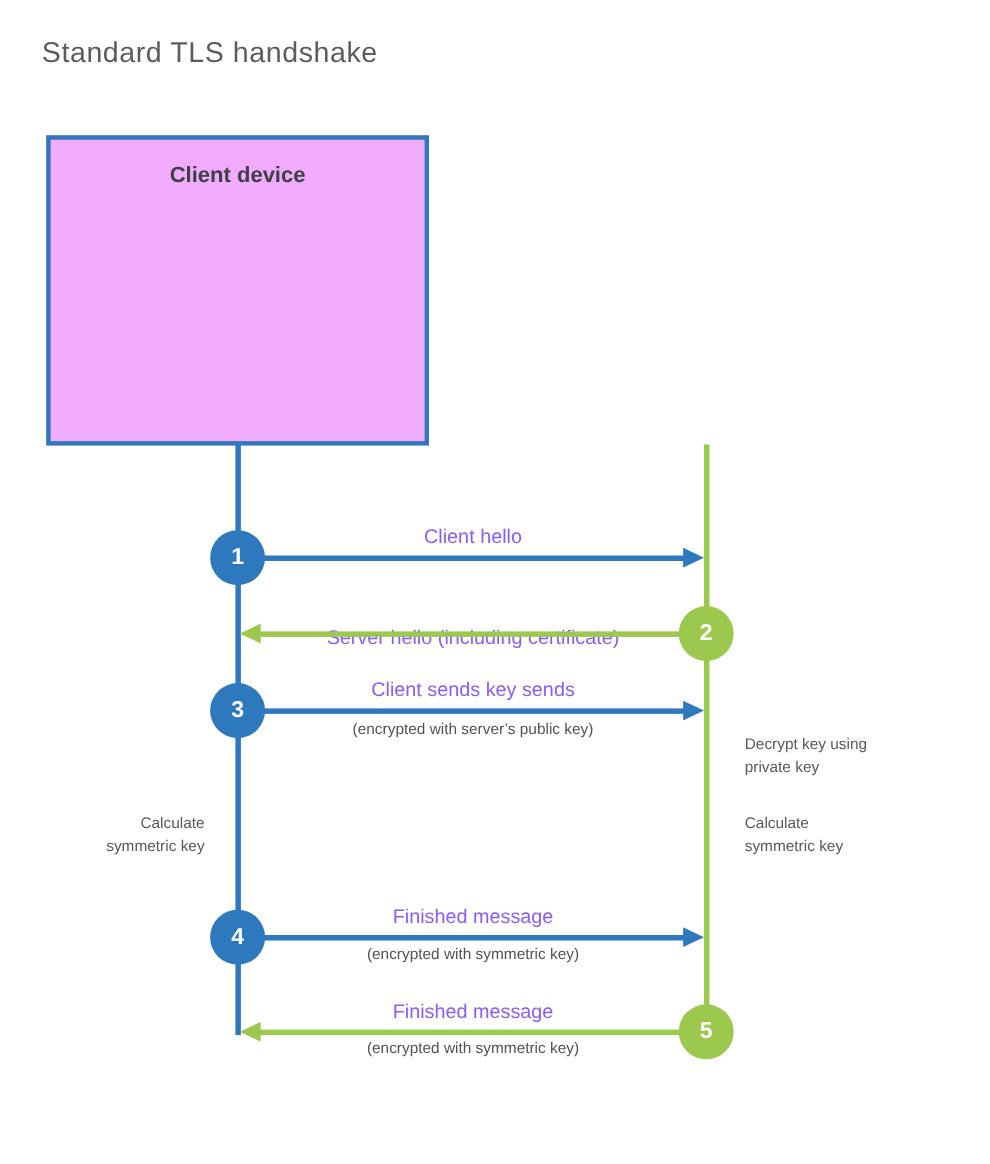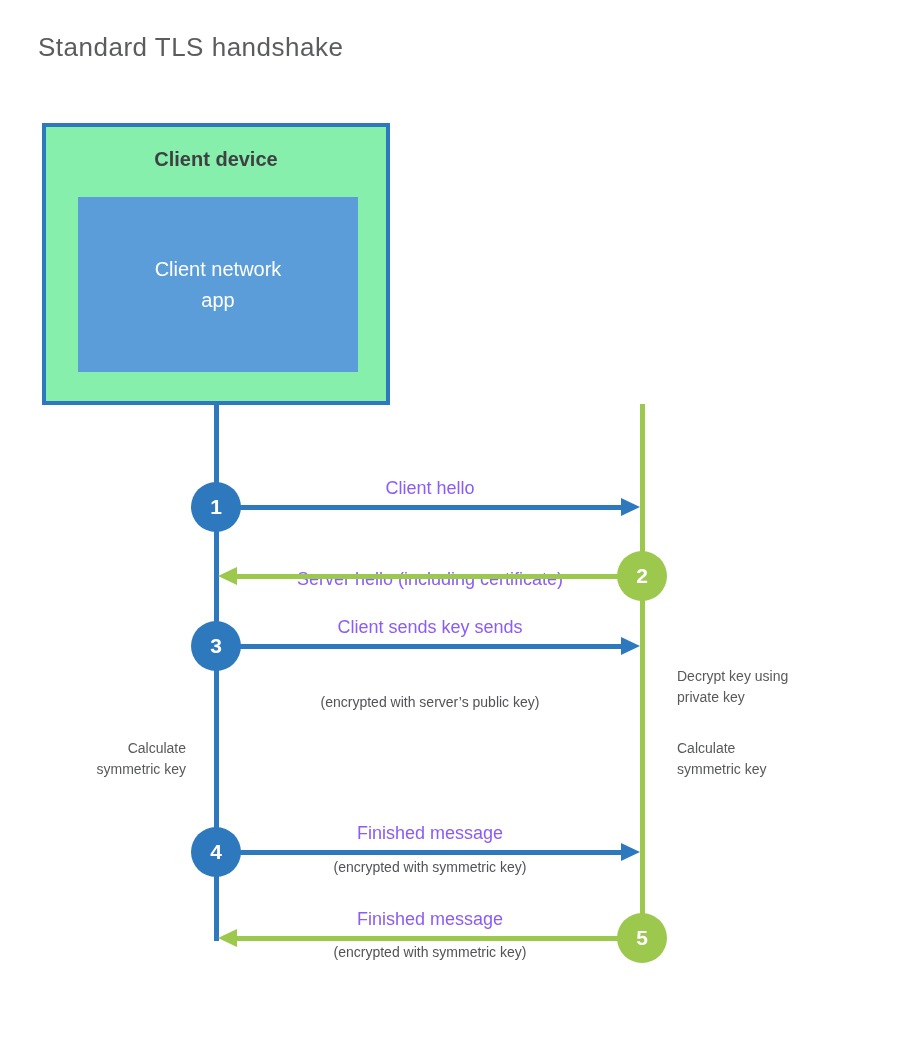--- a/index.html
+++ b/index.html
@@ -23,21 +23,21 @@
     letter-spacing: 0.5px;
     color: #5b5c5e;
     white-space: nowrap;
   }
 
   
   .box {
     position: absolute;
     top: 123px;
     height: 282px;
-    background: #86efac;
+    background: #f0abfc;
   }
   .client-box {
     left: 42px;
     width: 348px;
     border: 4px solid #2e79be;
   }
   .server-box {
     left: 430px;
     width: 425px;
     border: 4px solid #a6d45f;
@@ -152,43 +152,41 @@
 </style>
 </head>
 <body>
 
 <div class="canvas">
 
   <div class="diagram-title">Standard TLS handshake</div>
 
   <div class="box client-box">
     <div class="box-title">Client device</div>
-    <div class="client-module">Client network
-app</div>
   </div>
 
 
   <div class="lifeline blue"></div>
   <div class="lifeline green"></div>
 
   <div class="step-circle blue" style="left:191px; top:482px;">1</div>
   <div class="msg-label" style="top:478px;">Client hello</div>
   <div class="arrow-line blue" style="left:240px; top:505px; width:382px;"></div>
   <div class="arrow-head right" style="left:621px; top:498px;"></div>
 
   <div class="step-circle green" style="left:617px; top:551px;">2</div>
   <div class="msg-label" style="top:569px;">Server hello (including certificate)</div>
   <div class="arrow-line green" style="left:236px; top:574px; width:384px;"></div>
   <div class="arrow-head left" style="left:218px; top:567px;"></div>
 
   <div class="step-circle blue" style="left:191px; top:621px;">3</div>
   <div class="msg-label" style="top:617px;">Client sends key sends</div>
   <div class="arrow-line blue" style="left:240px; top:644px; width:382px;"></div>
   <div class="arrow-head right" style="left:621px; top:637px;"></div>
-  <div class="msg-sublabel" style="top:654px;margin-top:40px;">(encrypted with server’s public key)</div>
+  <div class="msg-sublabel" style="top:654px;">(encrypted with server’s public key)</div>
 
   <div class="annotation right-side" style="top:666px;">Decrypt key using
 private key</div>
   <div class="annotation left-side" style="top:738px;">Calculate
 symmetric key</div>
   <div class="annotation right-side" style="top:738px;">Calculate
 symmetric key</div>
 
   <div class="step-circle blue" style="left:191px; top:827px;">4</div>
   <div class="msg-label" style="top:823px;">Finished message</div>

